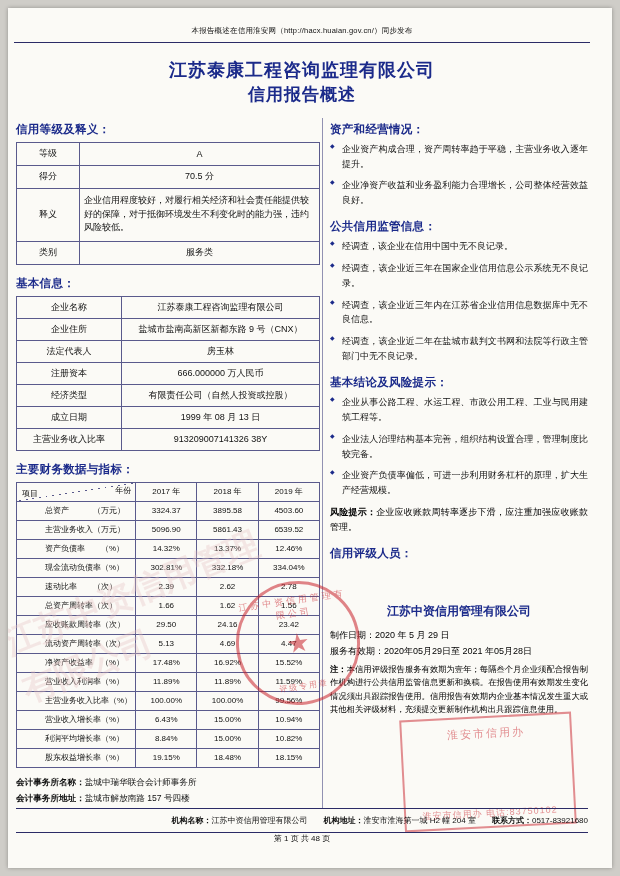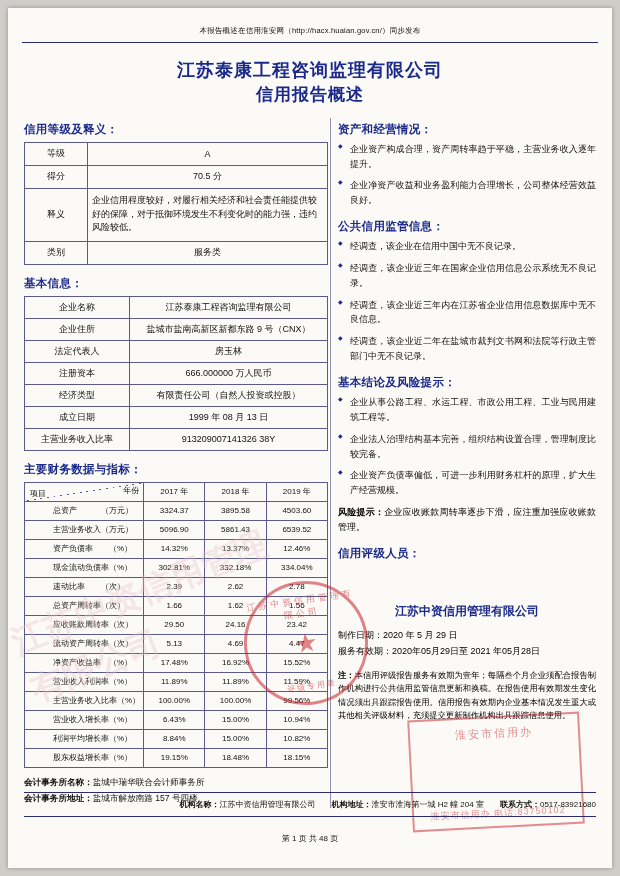--- a/index.html
+++ b/index.html
@@ -9,21 +9,21 @@
     font-family:"Liberation Sans", sans-serif;
     overflow:hidden;
   }
   .page{
     position:absolute;left:8px;top:8px;width:604px;height:860px;
     background:#fbfaf6;
     box-shadow:0 0 4px rgba(0,0,0,.3);
     overflow:hidden;
   }
   .paper-inner{
-    position:absolute;left:10px;top:8px;width:584px;height:844px;
+    position:absolute;left:2px;top:8px;width:584px;height:844px;
   }
   .topline{
     text-align:center;font-size:7.5px;color:#111;
     padding-top:10px;letter-spacing:.2px;
   }
   .topdiv{
     border-bottom:1px solid #2b2b66;
     margin:6px 4px 0 4px;
   }
   .title{
@@ -84,33 +84,33 @@
   }
   .bullets li:before{
     content:"◆";position:absolute;left:0;top:0;font-size:6px;color:#1b2a8a;
   }
   .risk{font-size:9px;line-height:1.65;margin-top:4px;text-align:justify;}
   .rating-center{text-align:center;margin-top:8px;}
   .rating-company{
     color:#1b2a8a;font-weight:bold;font-size:12px;margin-top:42px;
   }
   .dateline{font-size:9px;margin-top:7px;line-height:1.8;}
-  .notebox{font-size:8.3px;line-height:1.6;margin-top:10px;text-align:justify;}
+  .notebox{font-size:8.3px;line-height:1.6;margin-top:4px;text-align:justify;}
   .notebox b{font-weight:bold;}
   .bottomwrap{
     position:absolute;left:6px;right:6px;bottom:16px;
   }
   .botline{border-top:1px solid #2b2b66;margin-bottom:4px;}
   .botrow{
     display:flex;justify-content:flex-end;gap:16px;
     font-size:8px;color:#111;padding:2px 0;
   }
   .pageno{
     text-align:center;font-size:8px;color:#111;margin-top:4px;
-    border-top:1px solid #2b2b66;padding-top:16px;
+    border-top:1px solid #2b2b66;padding-top:0;
   }
   
   .stamp-round{
     position:absolute;left:226px;top:565px;width:118px;height:118px;
     border:3px solid #c9232c;border-radius:50%;
     opacity:.55;transform:rotate(-8deg);
     pointer-events:none;
   }
   .stamp-round .star{
     position:absolute;left:50%;top:50%;transform:translate(-50%,-50%);

